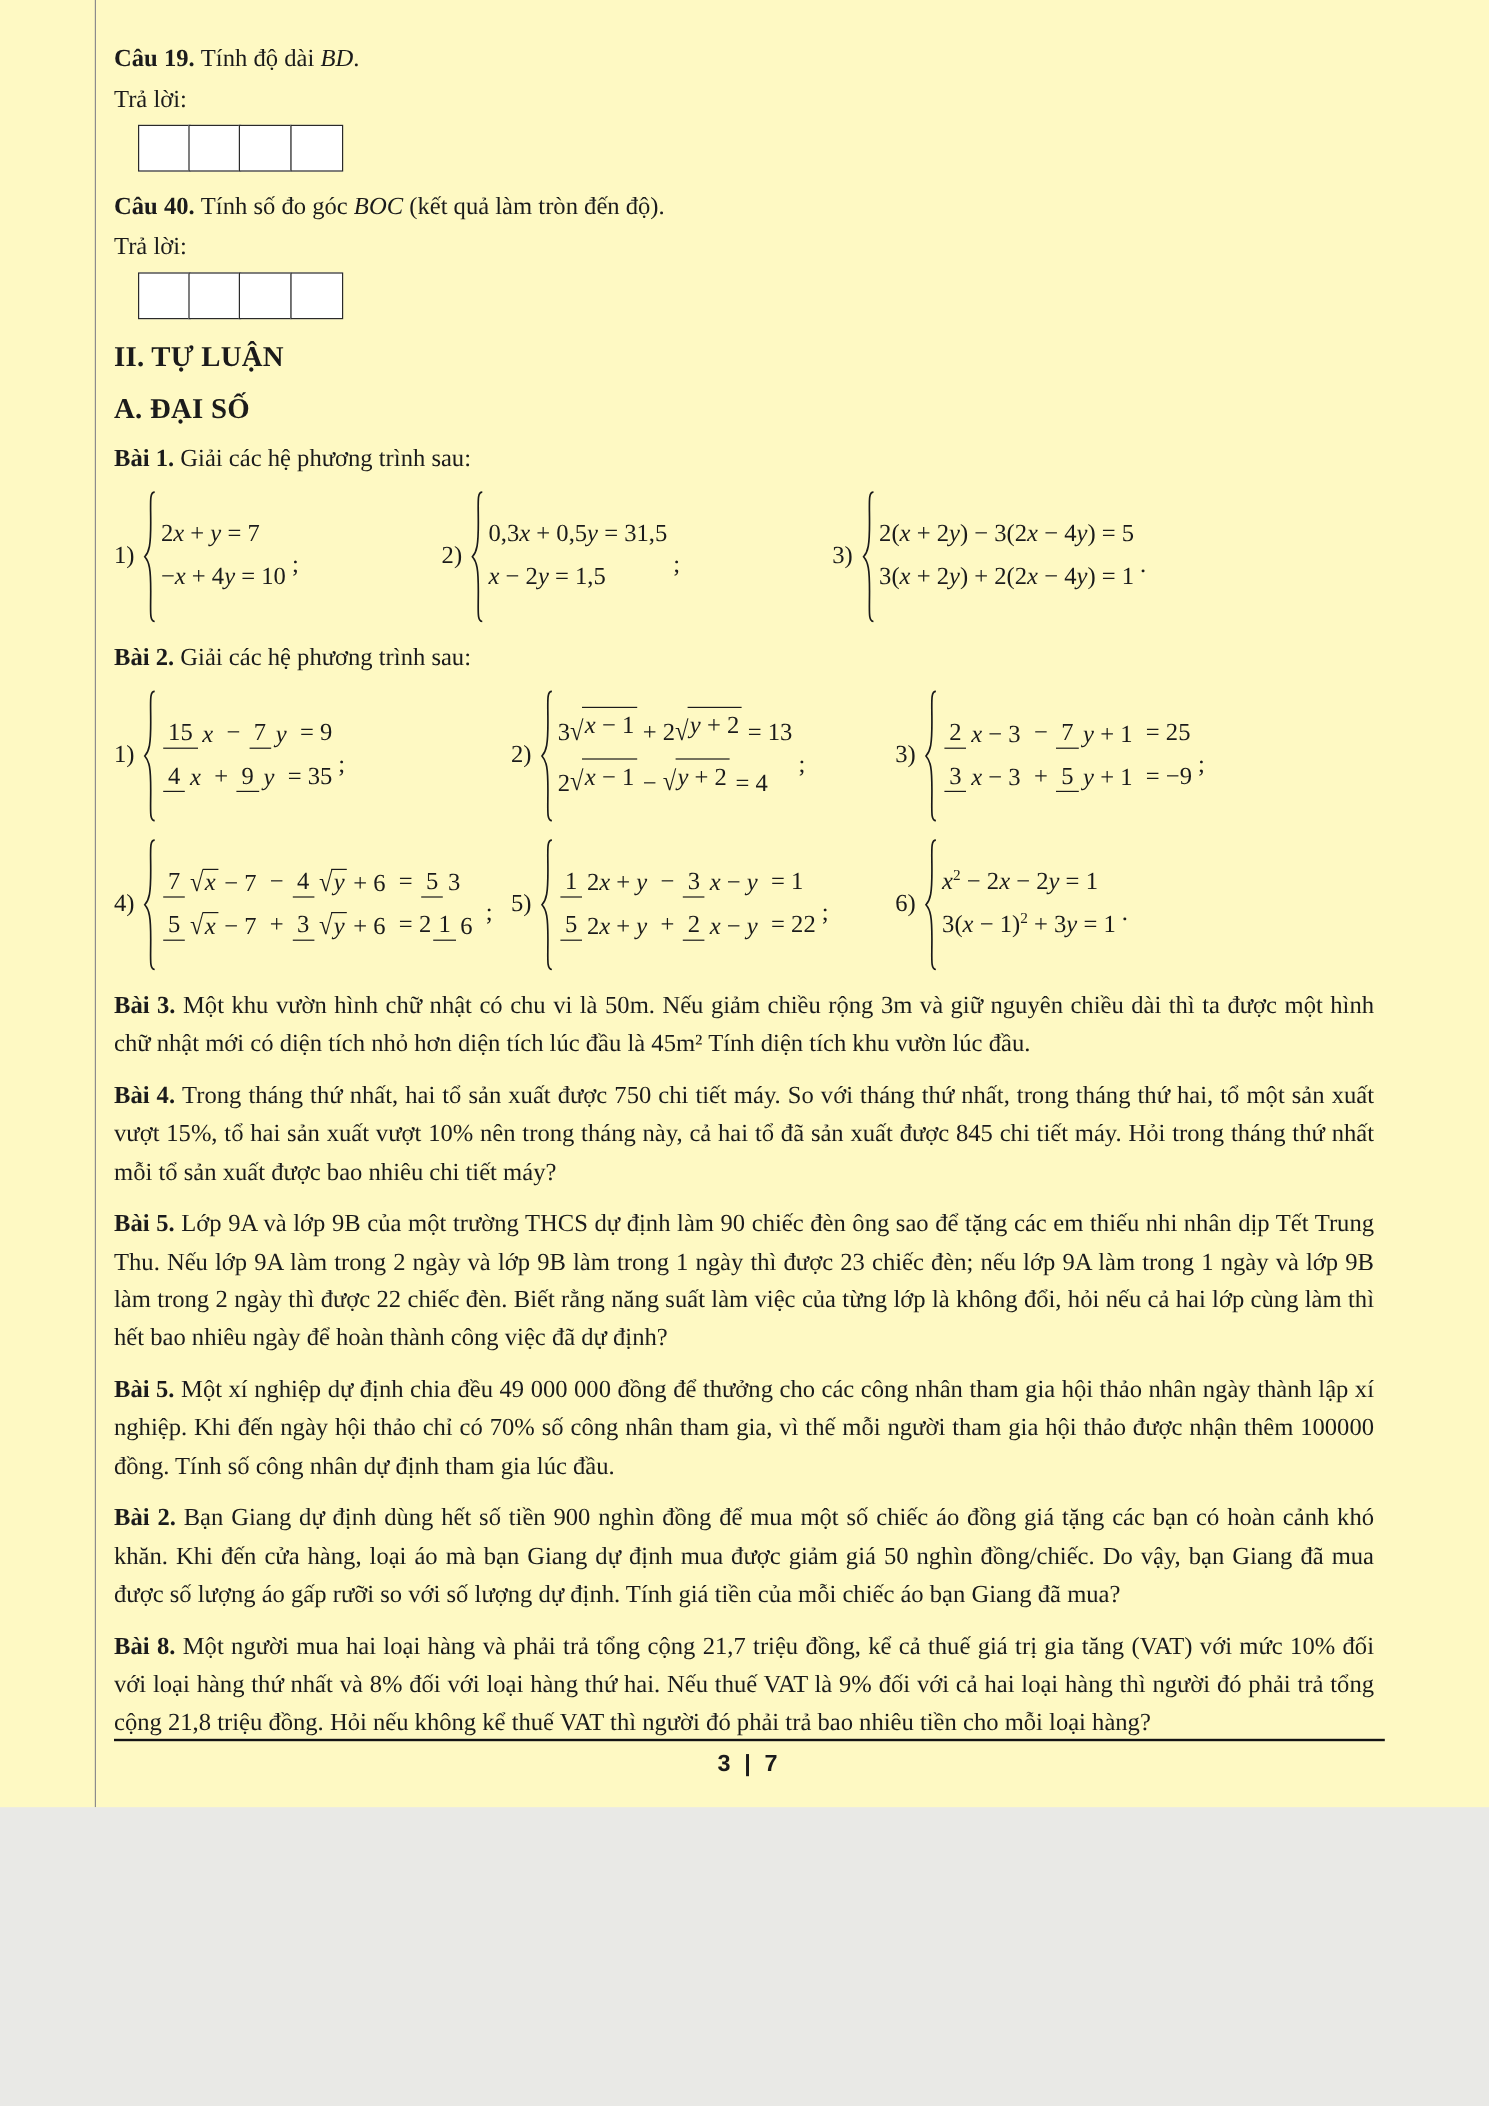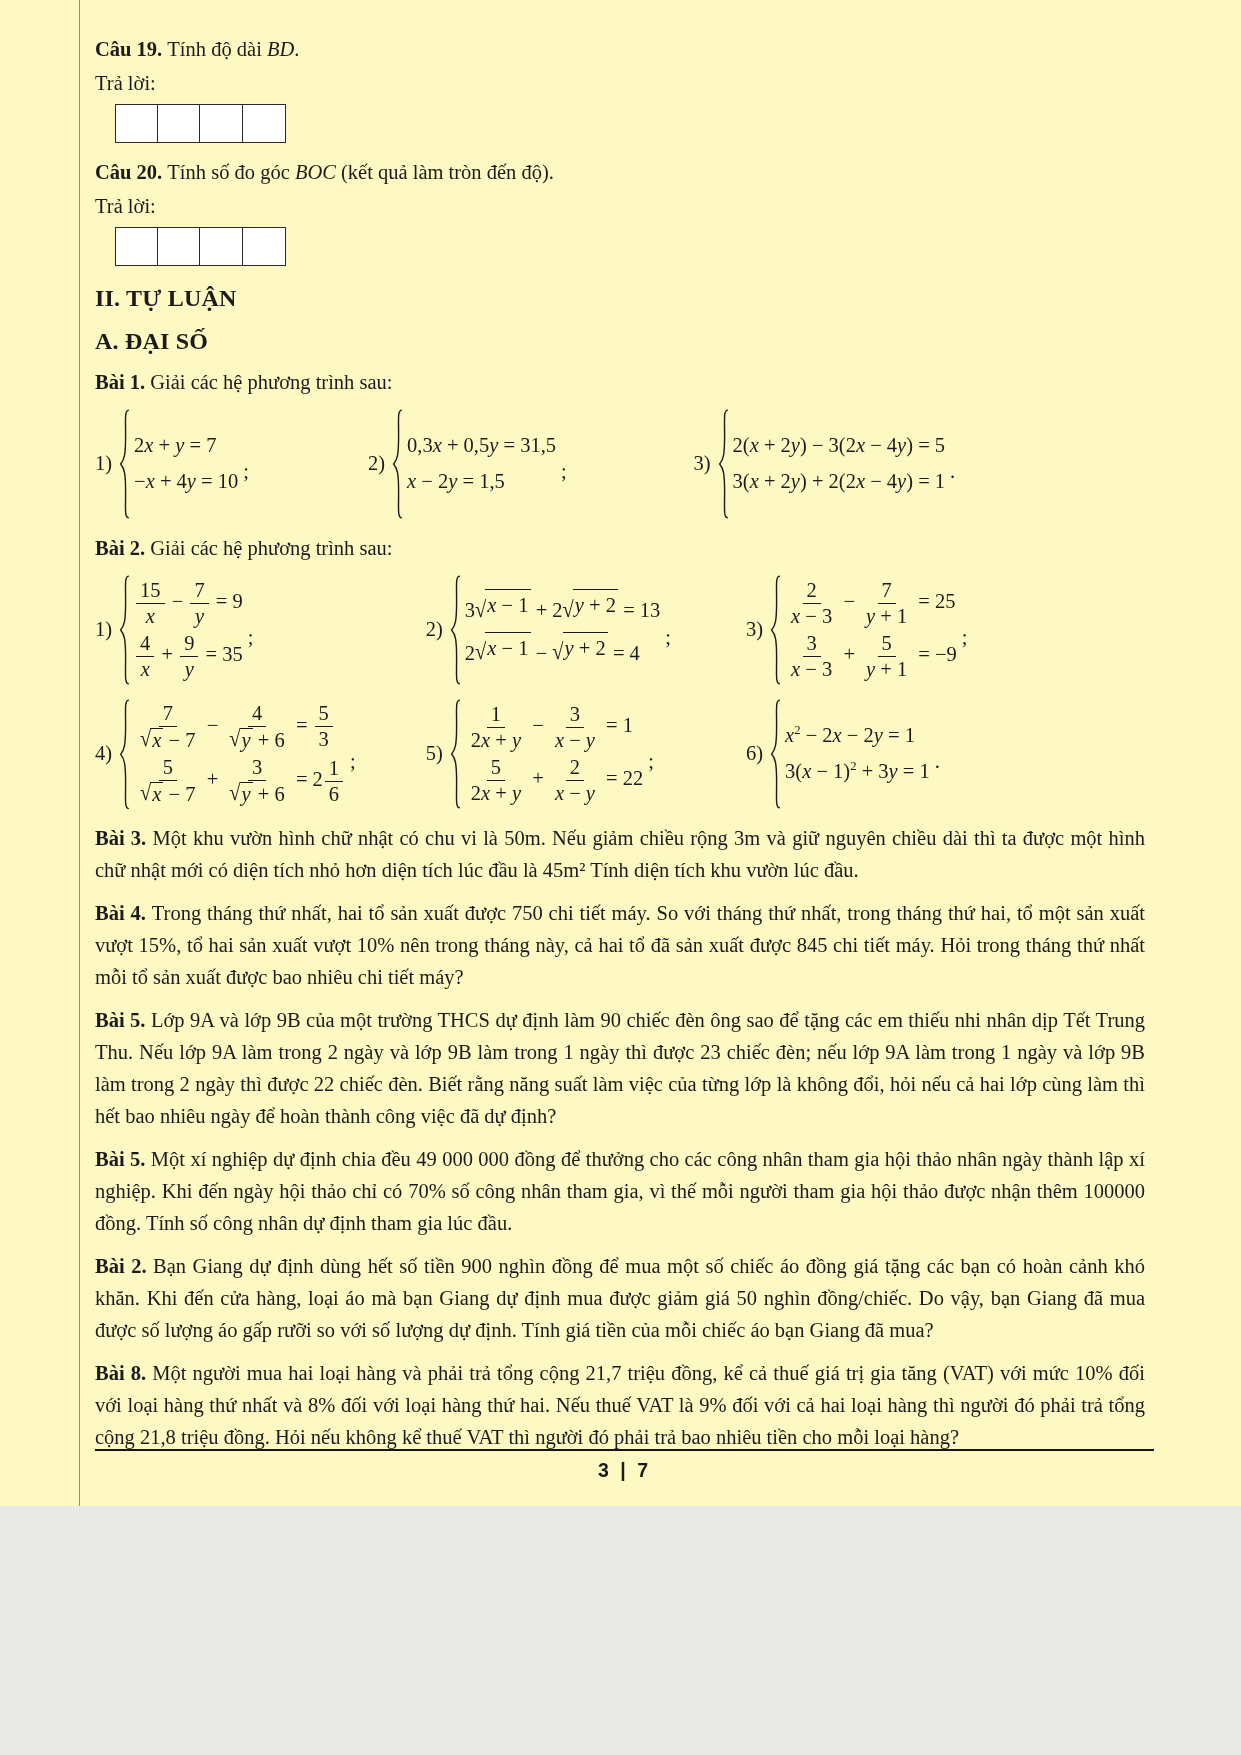--- a/index.html
+++ b/index.html
@@ -46,21 +46,21 @@
   .sys-num { margin-right: 7px; }
   .sys-brace { align-self: stretch; width: 11px; display: flex; }
   .brace-svg { width: 11px; height: 100%; }
   .sys-eqs {
     display: flex; flex-direction: column; justify-content: center;
     gap: 4px; padding: 3px 0 3px 4px;
   }
   .eq { white-space: nowrap; }
   .sys-tail { margin-left: 5px; position: relative; top: 8px; }
   .frac {
-    display: inline-flex; flex-direction: column; align-items: center;
+    display: inline-flex; flex-direction: row; align-items: center;
     vertical-align: middle; text-align: center;
     margin: 0 2px; line-height: 1.12;
   }
   .frac .num { padding: 0 4px 1px; border-bottom: 1.4px solid #1b1b1b; }
   .frac .den { padding: 1px 4px 0; }
   .sqrt { display: inline-flex; align-items: stretch; white-space: nowrap; }
   .sqrt .rad { align-self: flex-end; line-height: 1.05; transform: scaleY(1.12); transform-origin: bottom; margin-right: -1px; }
   .sqrt .rand { border-top: 1.4px solid #1b1b1b; padding: 0 2px; }
   sup { font-size: 0.62em; }
   .para { text-align: justify; margin-bottom: 11px; }
@@ -79,21 +79,21 @@
           <p class="q-line"><b class="lead">Câu 19. </b>Tính độ dài <i>BD</i>.</p>
           <p class="a-label">Trả lời:</p>
           <div class="boxes">
             <span class="box"></span>
             <span class="box"></span>
             <span class="box"></span>
             <span class="box"></span>
           </div>
         </div>
         <div class="qa-block">
-          <p class="q-line"><b class="lead">Câu 20. </b>Tính số đo góc <i>BOC</i> (kết quả làm tròn đến độ).</p>
+          <p class="q-line"><b class="lead">Câu 40. </b>Tính số đo góc <i>BOC</i> (kết quả làm tròn đến độ).</p>
           <p class="a-label">Trả lời:</p>
           <div class="boxes">
             <span class="box"></span>
             <span class="box"></span>
             <span class="box"></span>
             <span class="box"></span>
           </div>
         </div>
       </div>
     <div class="sec-title">II. TỰ LUẬN</div>

